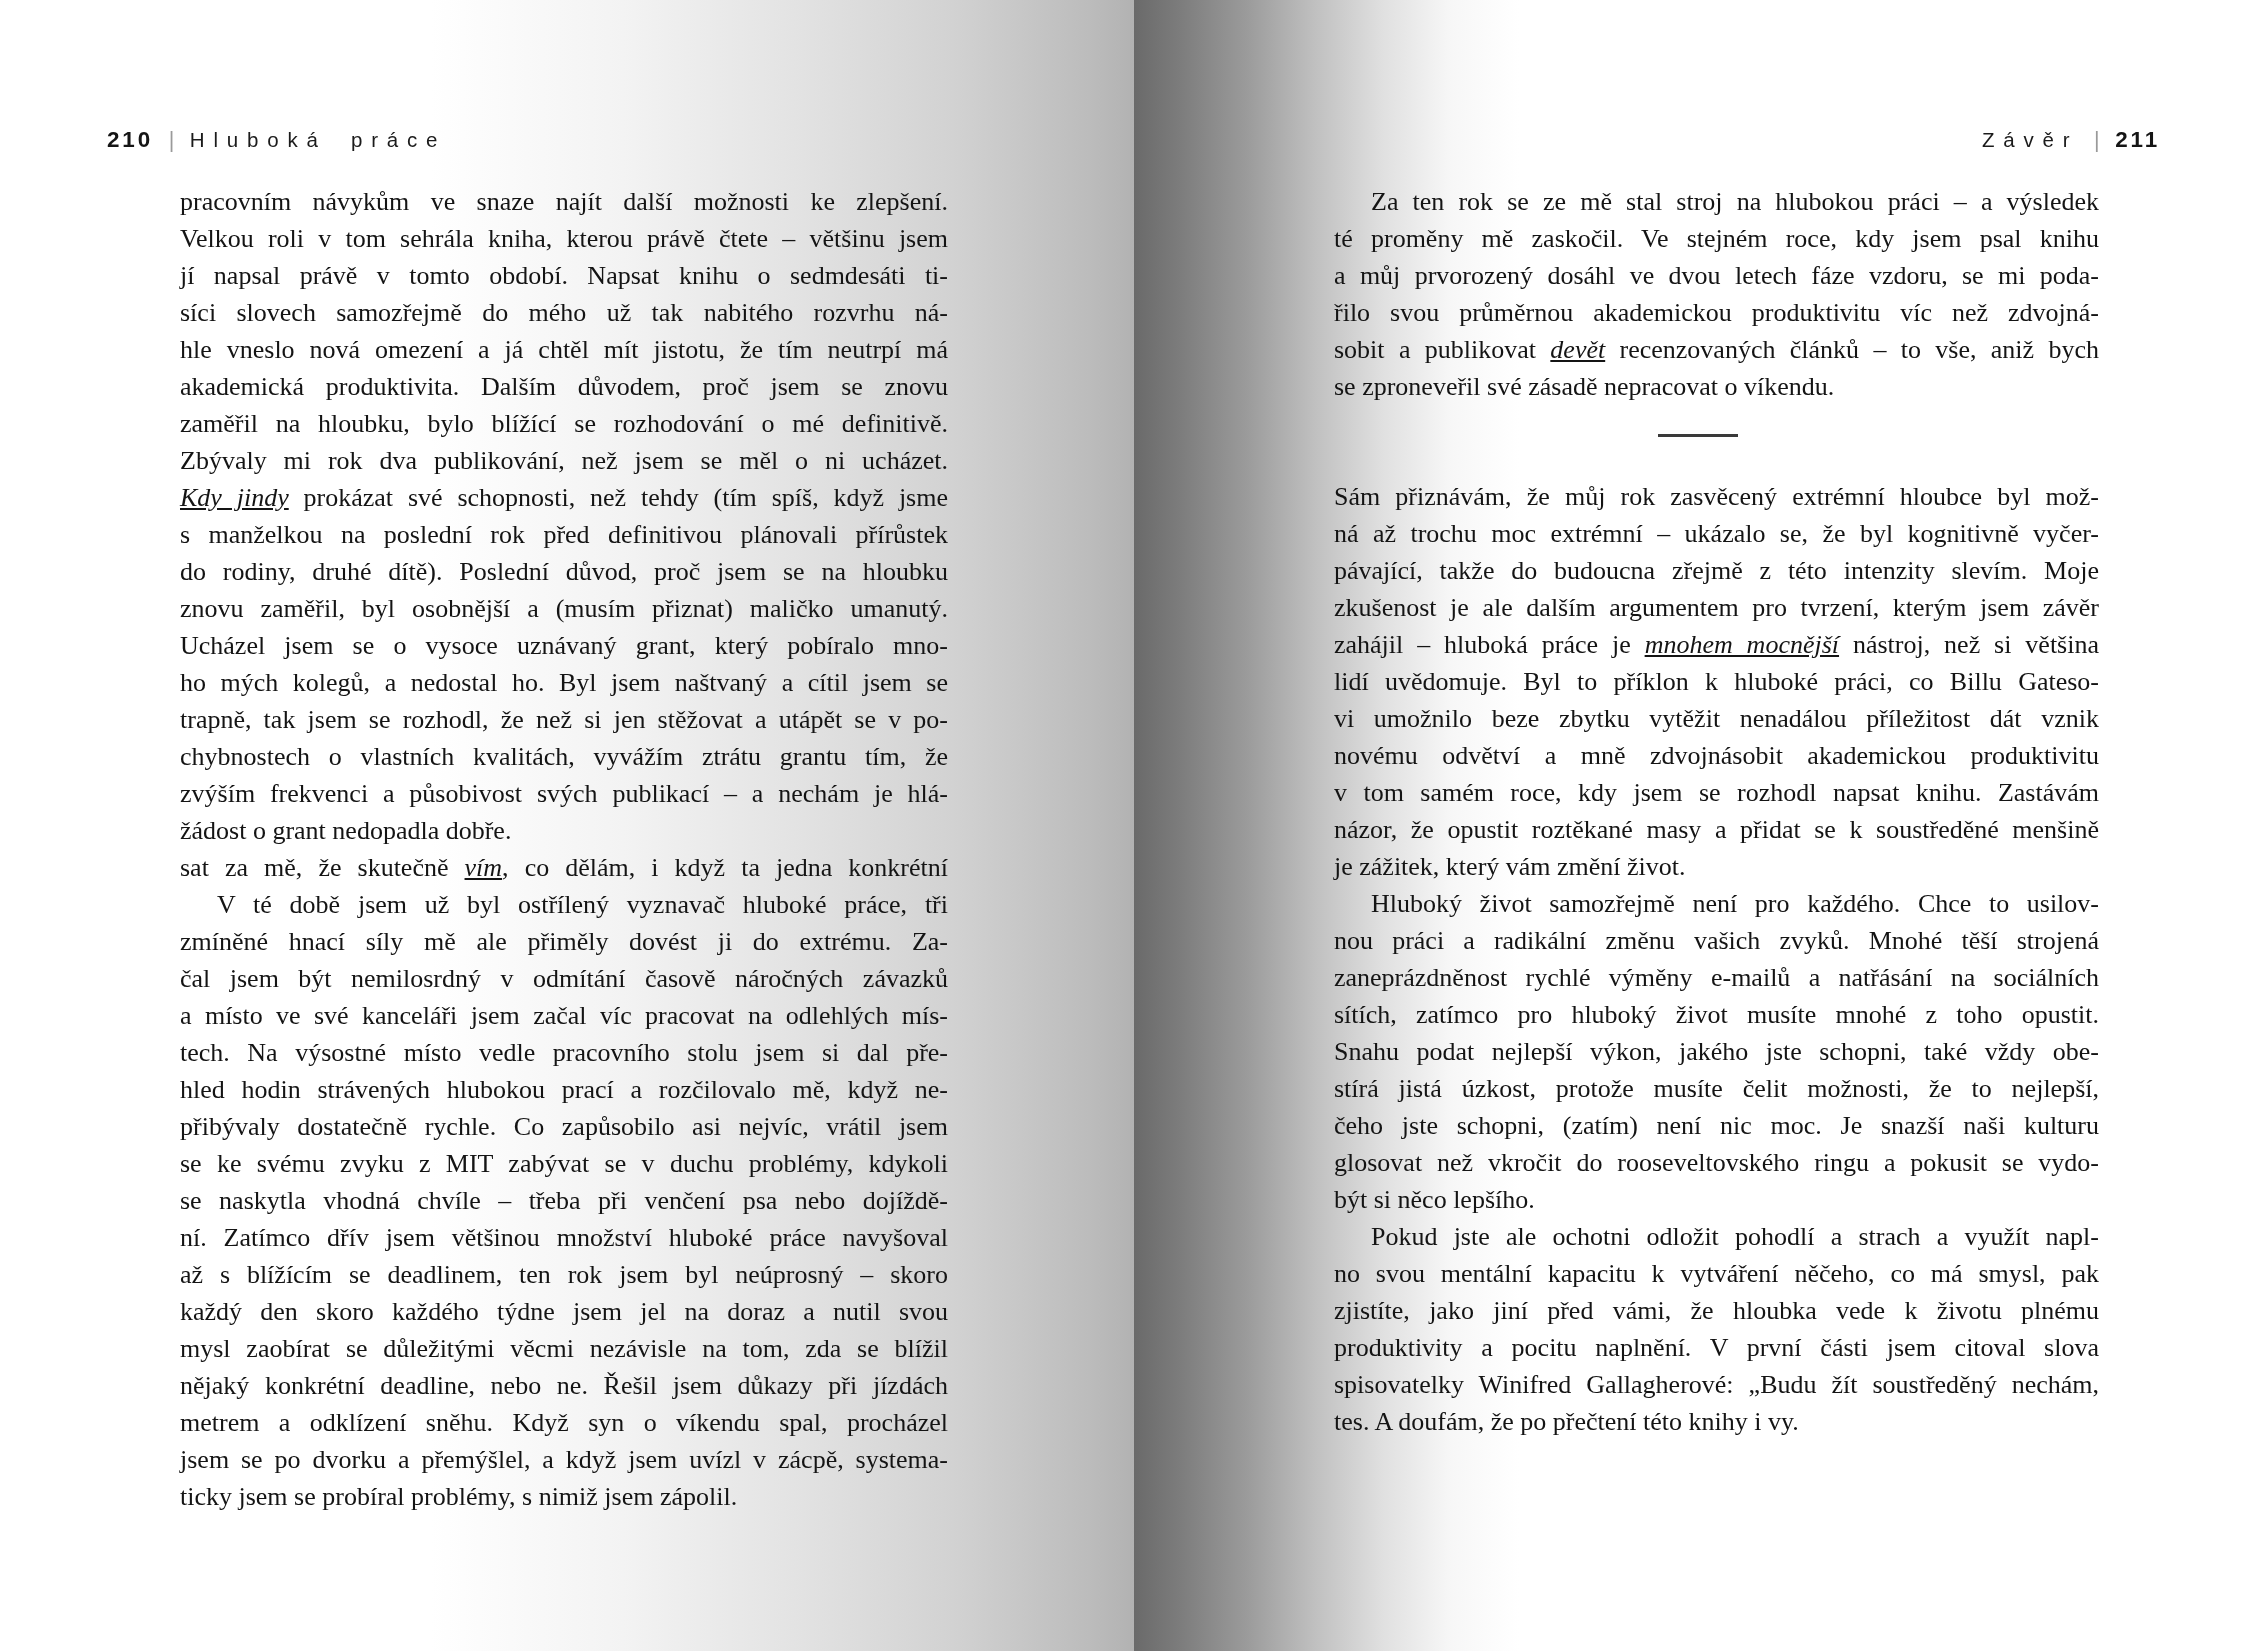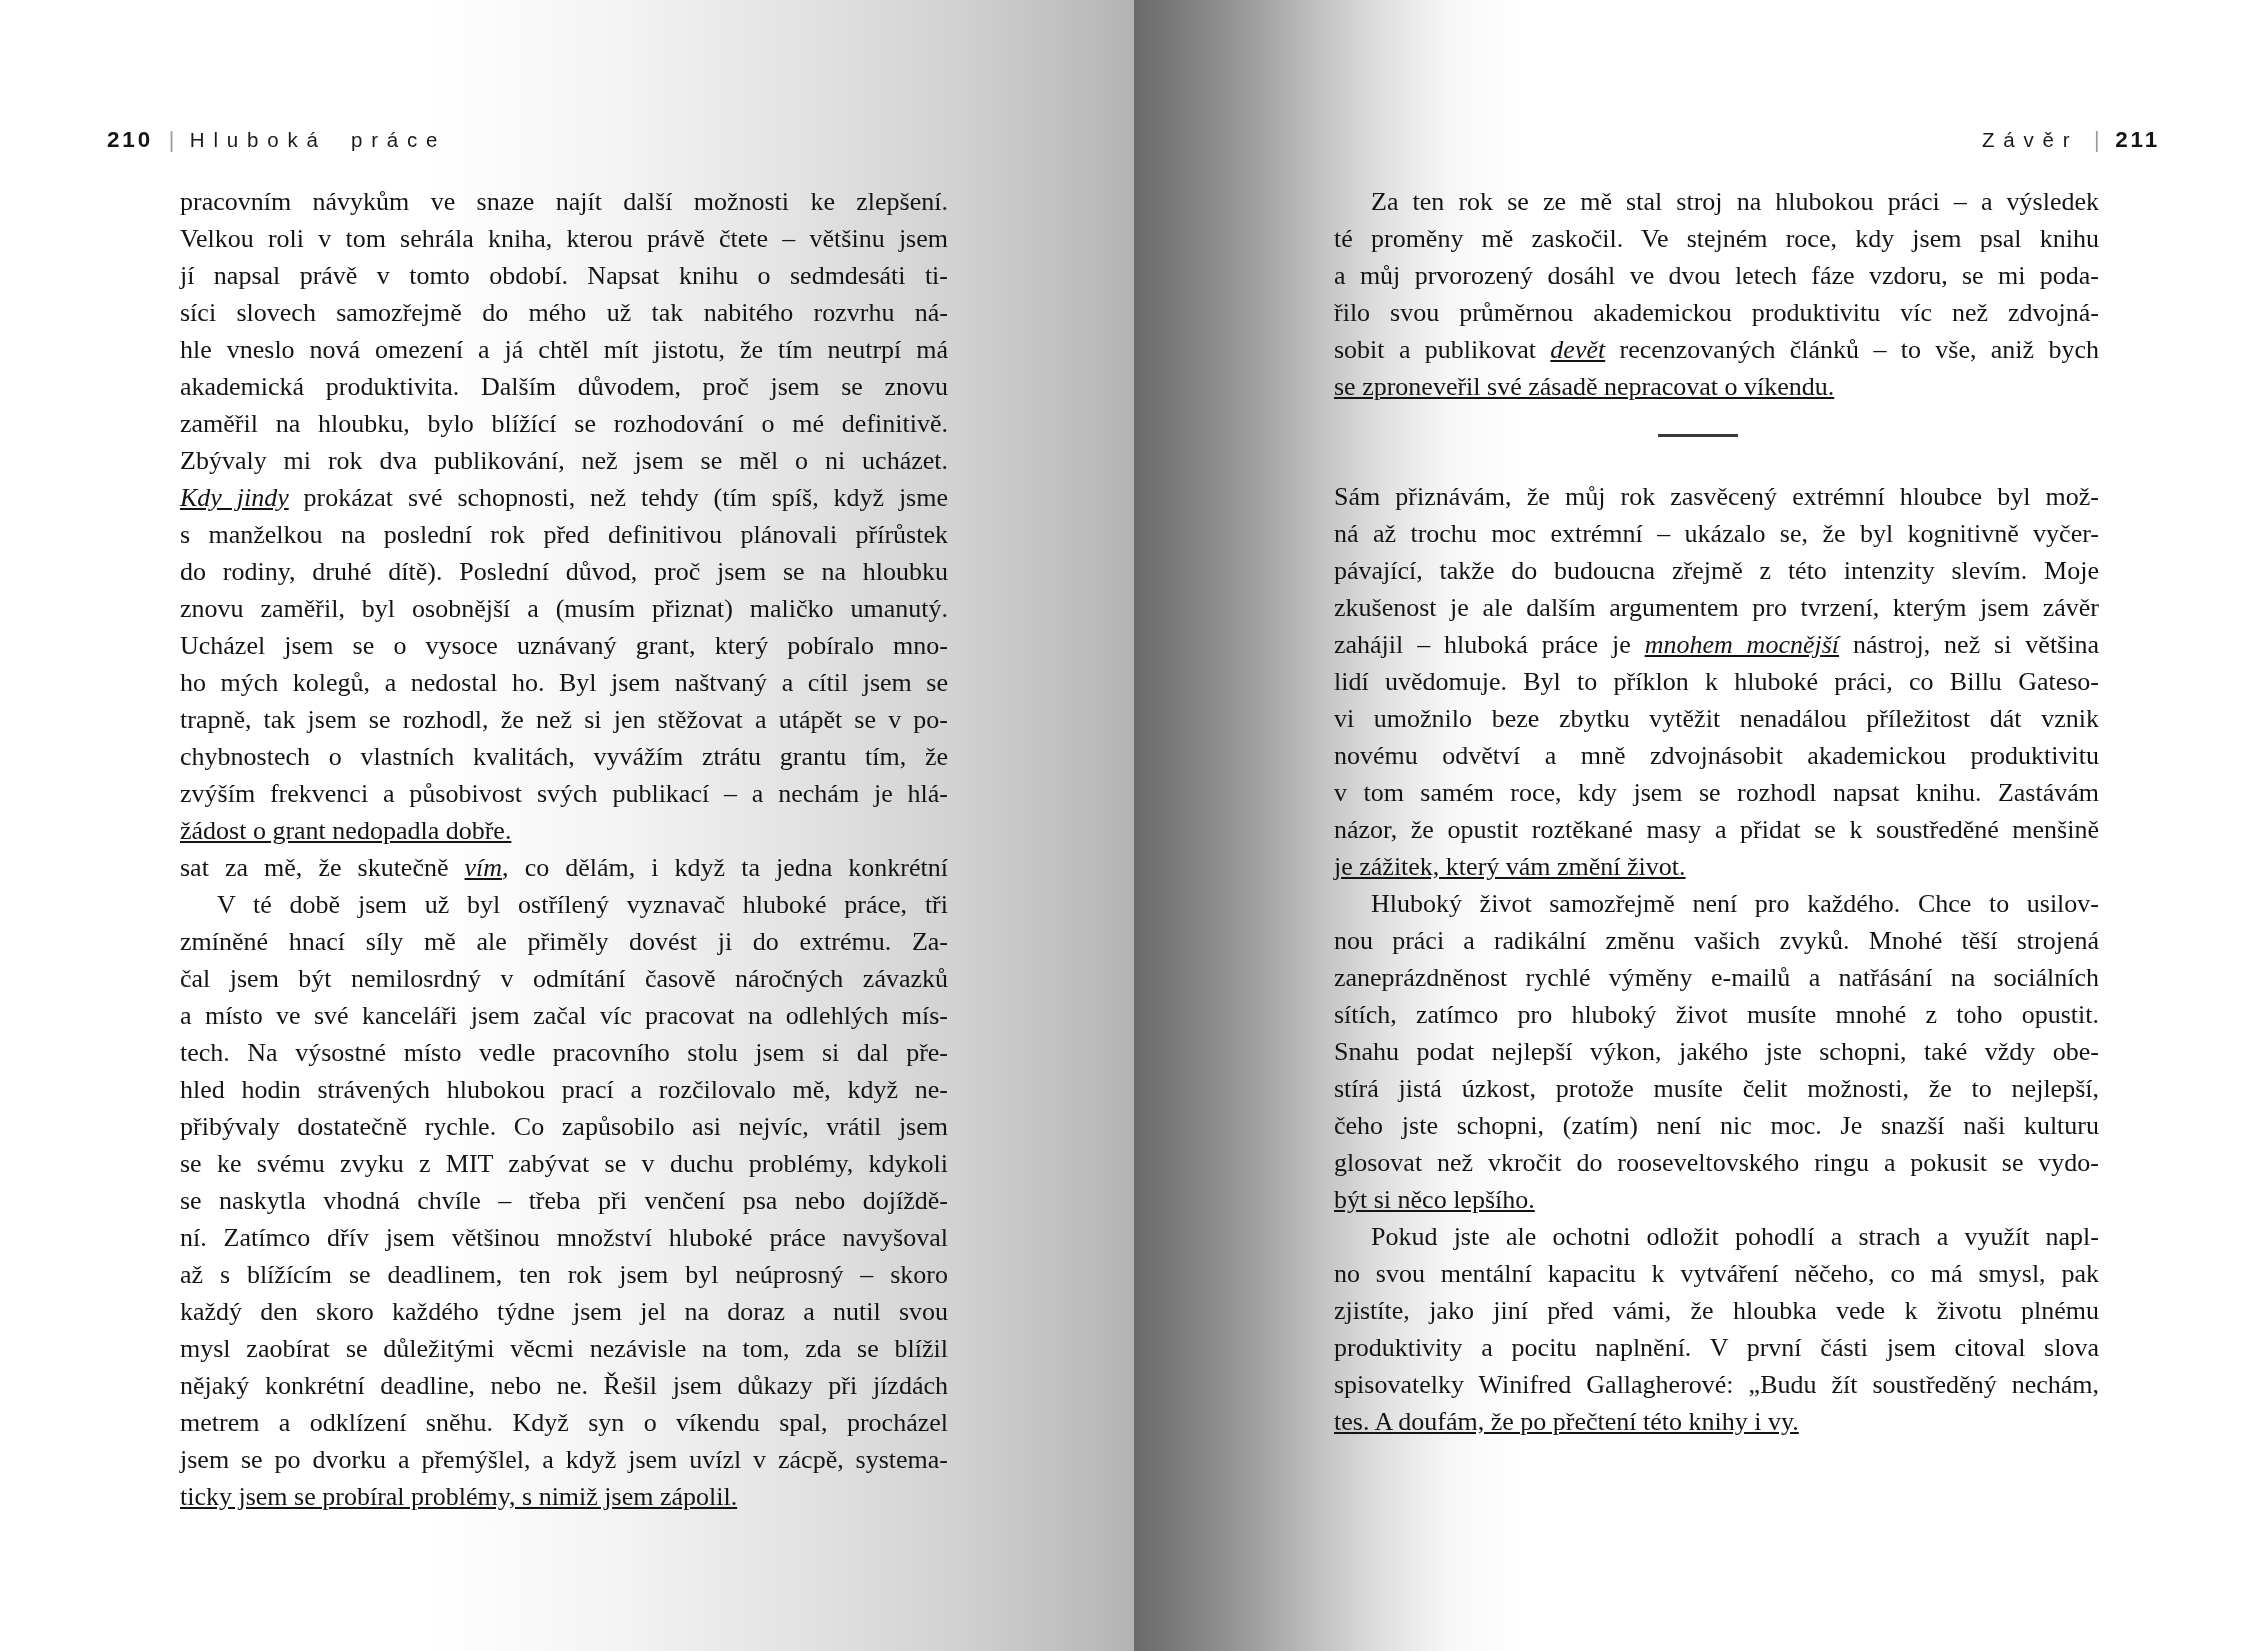--- a/index.html
+++ b/index.html
@@ -39,21 +39,21 @@
   }
   .textcol-left{left:180px;width:768px;}
   .textcol-right{left:1334px;width:765px;}
   .para{margin:0;}
   .line{
     text-align:justify;
     text-align-last:justify;
     -moz-text-align-last:justify;
     text-justify:inter-word;
   }
-  .line.last{text-align-last:left;text-decoration:underline;-moz-text-align-last:left;}
+  .line.last{text-align-last:left;-moz-text-align-last:left;}
   .line.first{padding-left:37px;}
   .line i{font-style:italic;text-decoration:underline;}
   
   .divider-wrap{padding:29px 0 41px 0;}
   .divider-line{width:80px;height:2.9px;background:#3a3a3a;margin-left:324px;}
 </style>
 </head>
 <body>
 
 <div class="spread">

